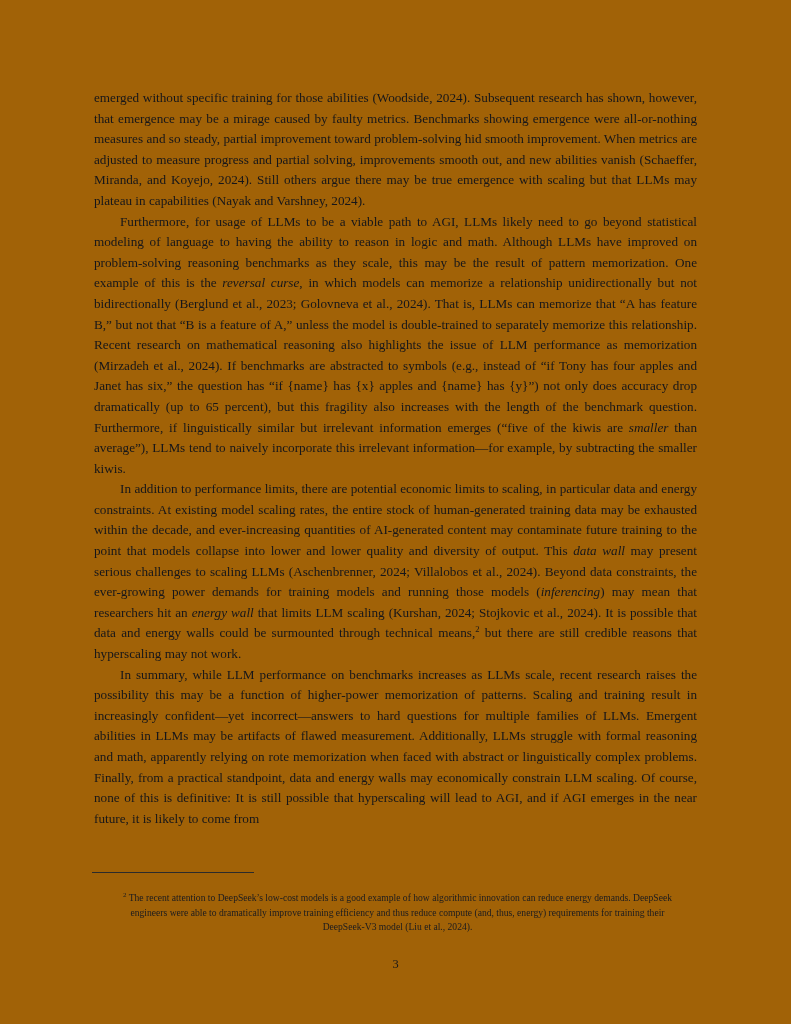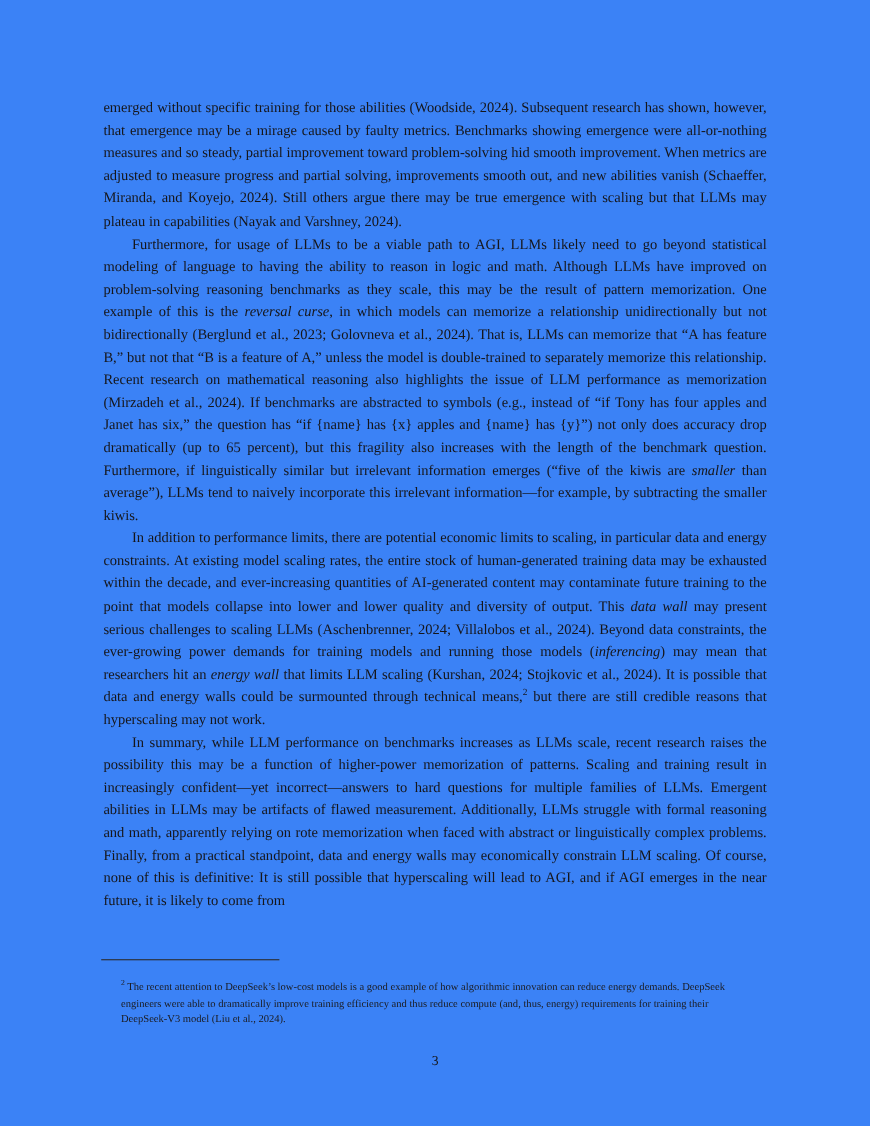--- a/index.html
+++ b/index.html
@@ -4,21 +4,21 @@
 <style>
   html, body {
     margin: 0;
     padding: 0;
     background: #ffffff;
   }
   .page {
     position: relative;
     width: 791px;
     height: 1024px;
-    background: #3b82f6;
+    background: #a16207;
     overflow: hidden;
     box-sizing: border-box;
     font-family: "Liberation Serif", "DejaVu Serif", serif;
     color: #16161a;
   }
   .content {
     position: absolute;
     left: 94px;
     top: 88px;
     width: 603px;
@@ -51,21 +51,21 @@
   .footnote-rule {
     width: 162px;
     height: 0;
     border-top: 1px solid #2b2b2b;
     margin: 0 0 8px 0;
   }
   p.footnote-text {
     margin: 18px;
     font-size: 9.6px;
     line-height: 14.6px;
-    text-align: left;
+    text-align: center;
     color: #1b1b1f;
   }
   p.footnote-text sup {
     font-size: 7px;
     vertical-align: super;
     line-height: 0;
   }
   .page-number {
     position: absolute;
     left: 0;

